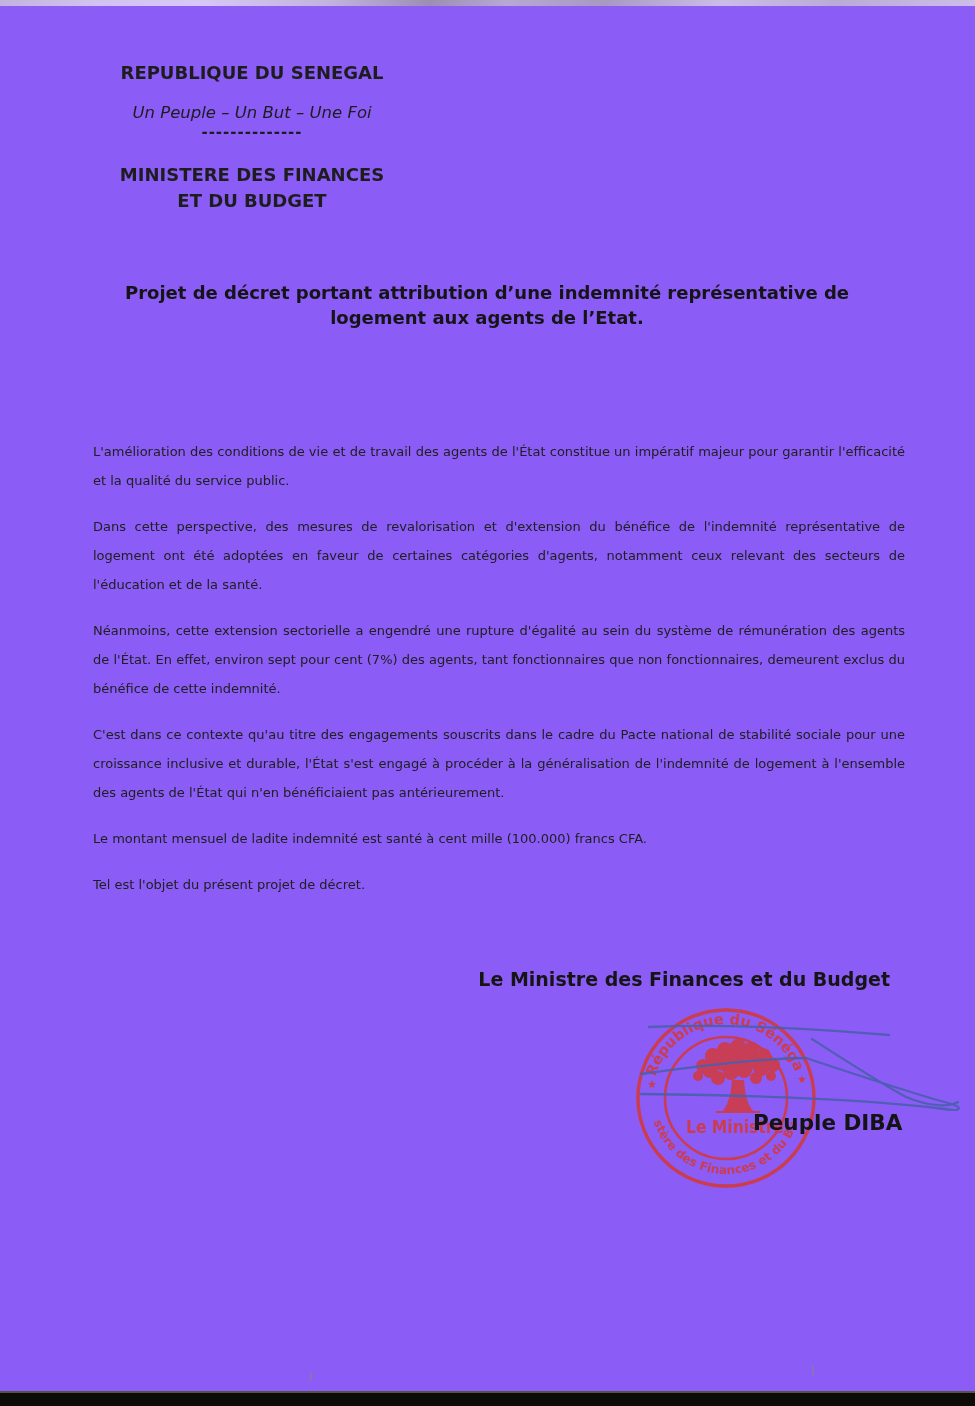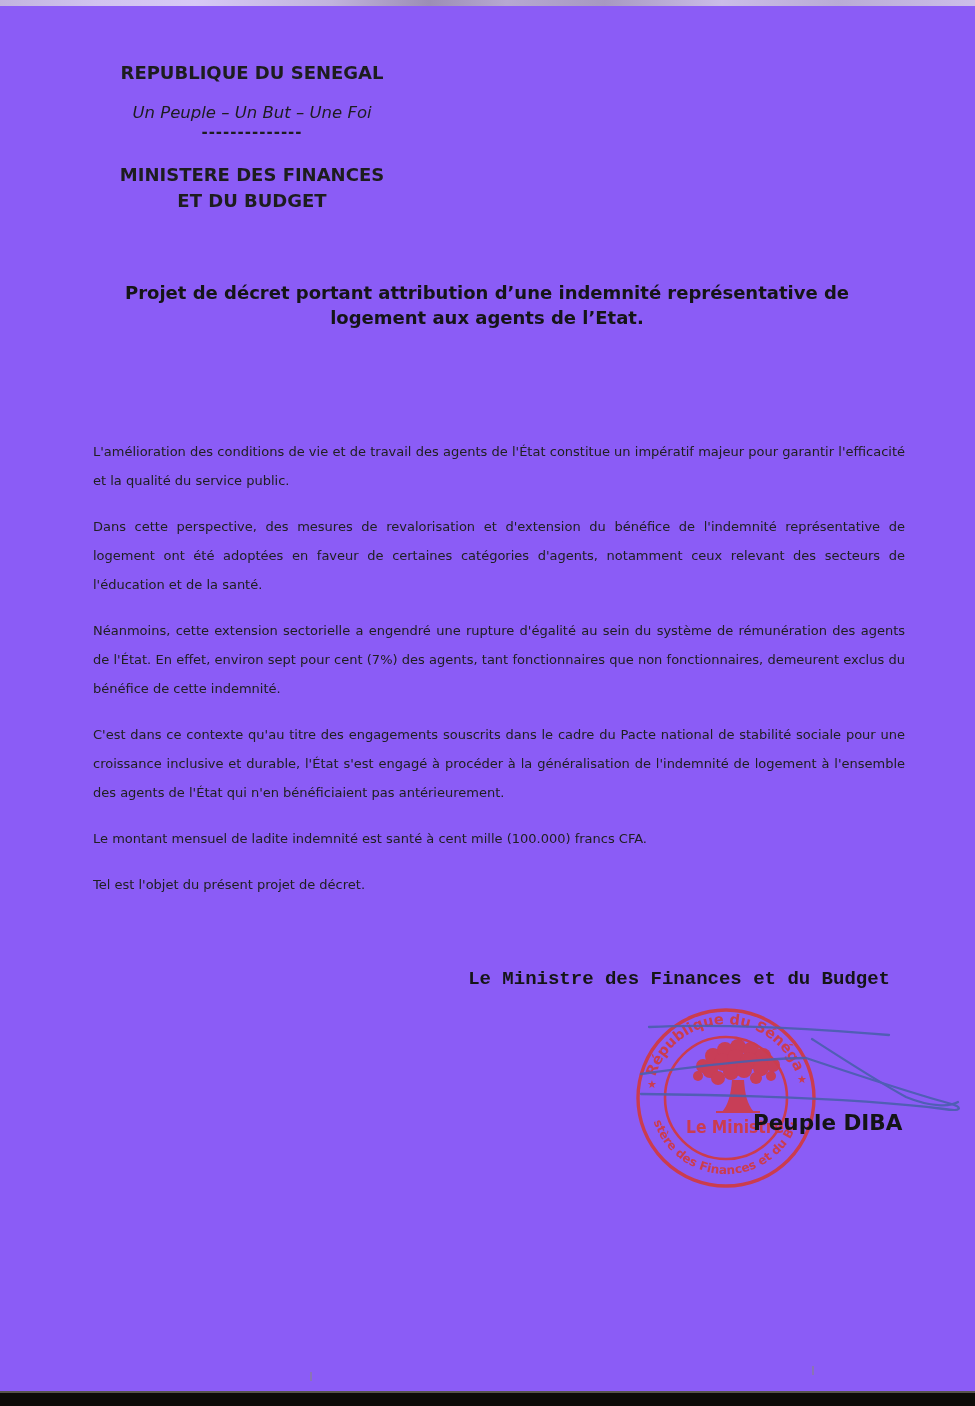--- a/index.html
+++ b/index.html
@@ -39,21 +39,21 @@
   }
   
   .body-text{
     position:absolute;left:85px;top:437px;width:812px;
     font-size:13px;line-height:29px;text-align:justify;color:#202022;margin-left:8px;
   }
   .body-text p{margin:0 0 17px 0;}
   
   .minister-title{
     position:absolute;left:85px;top:968px;width:805px;text-align:right;
-    font-weight:bold;font-size:19px;color:#151517;z-index:1;font-family:Liberation Mono, monospace;
+    font-weight:bold;font-size:19px;color:#151517;z-index:1;
   }
   .stamp-svg{position:absolute;left:628px;top:1000px;width:196px;height:196px;opacity:.92;z-index:2;}
   .signatory-name{
     position:absolute;left:753px;top:1110px;font-weight:bold;font-size:21.5px;
     color:#141416;z-index:3;white-space:nowrap;
   }
   .signature-svg{position:absolute;left:0;top:0;z-index:4;pointer-events:none;}
 </style>
 </head>
 <body>

